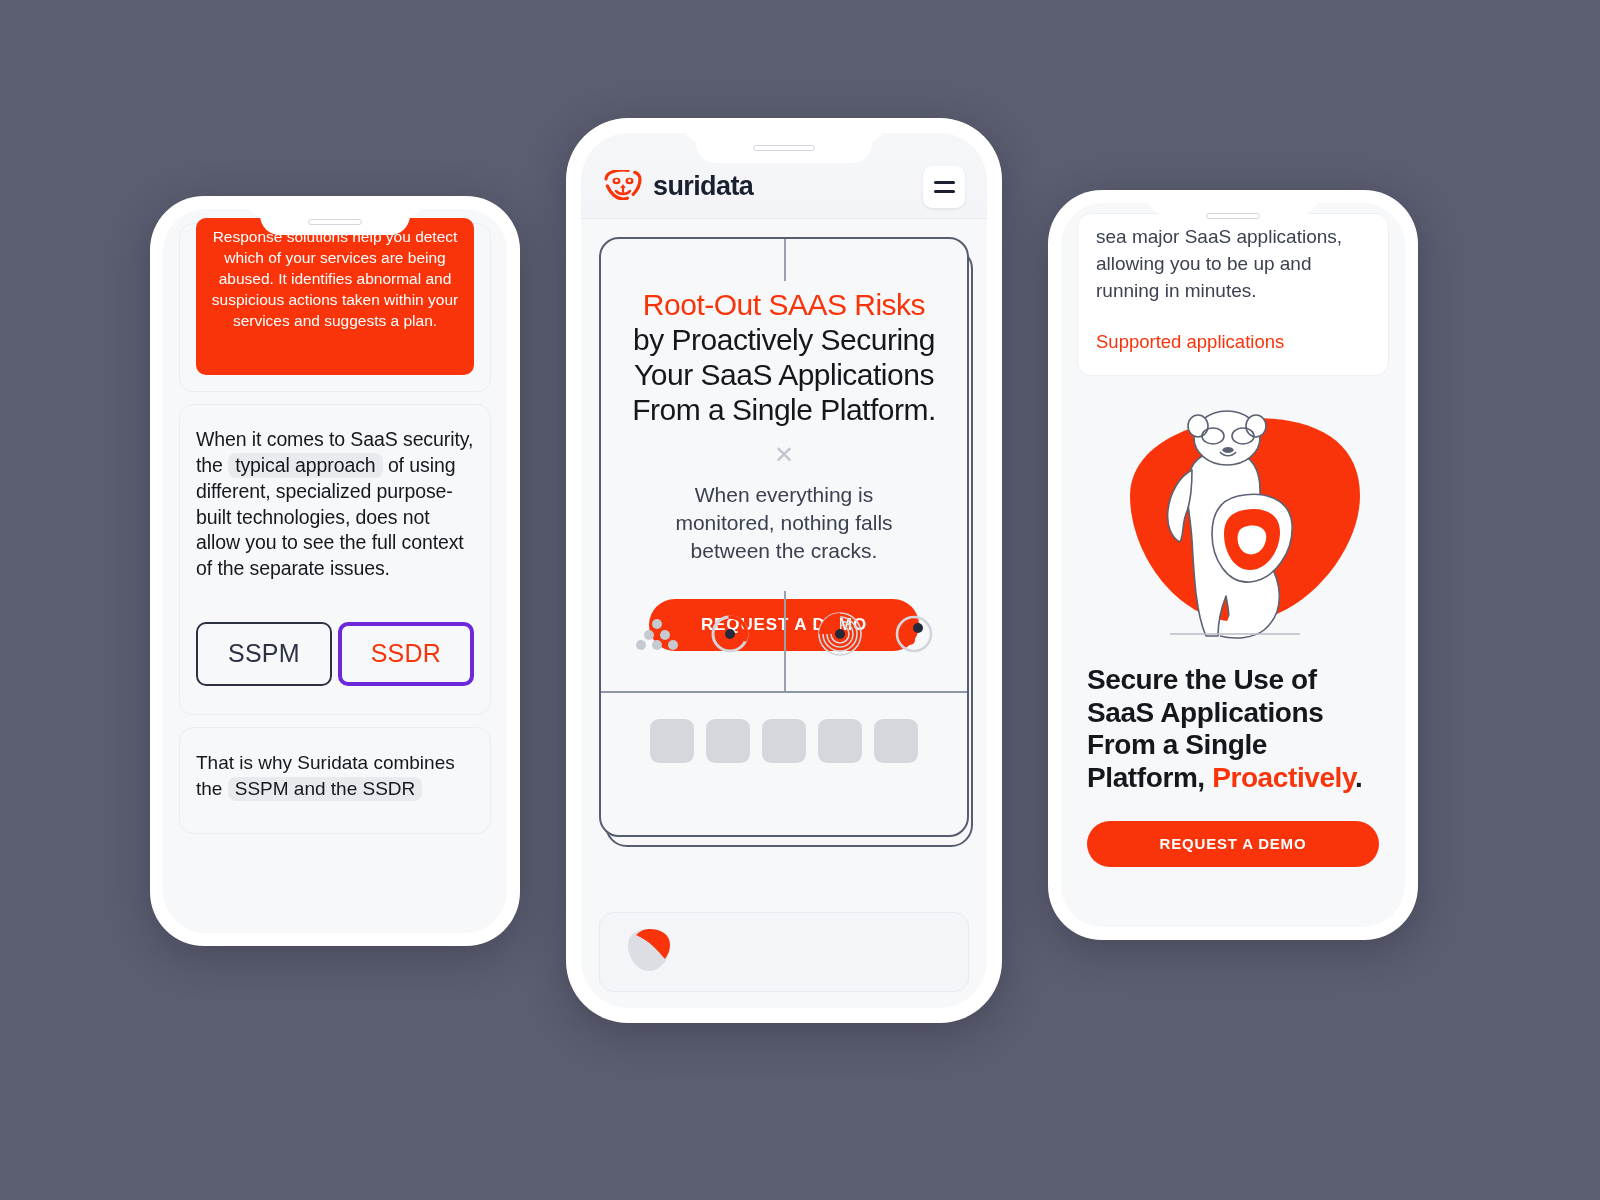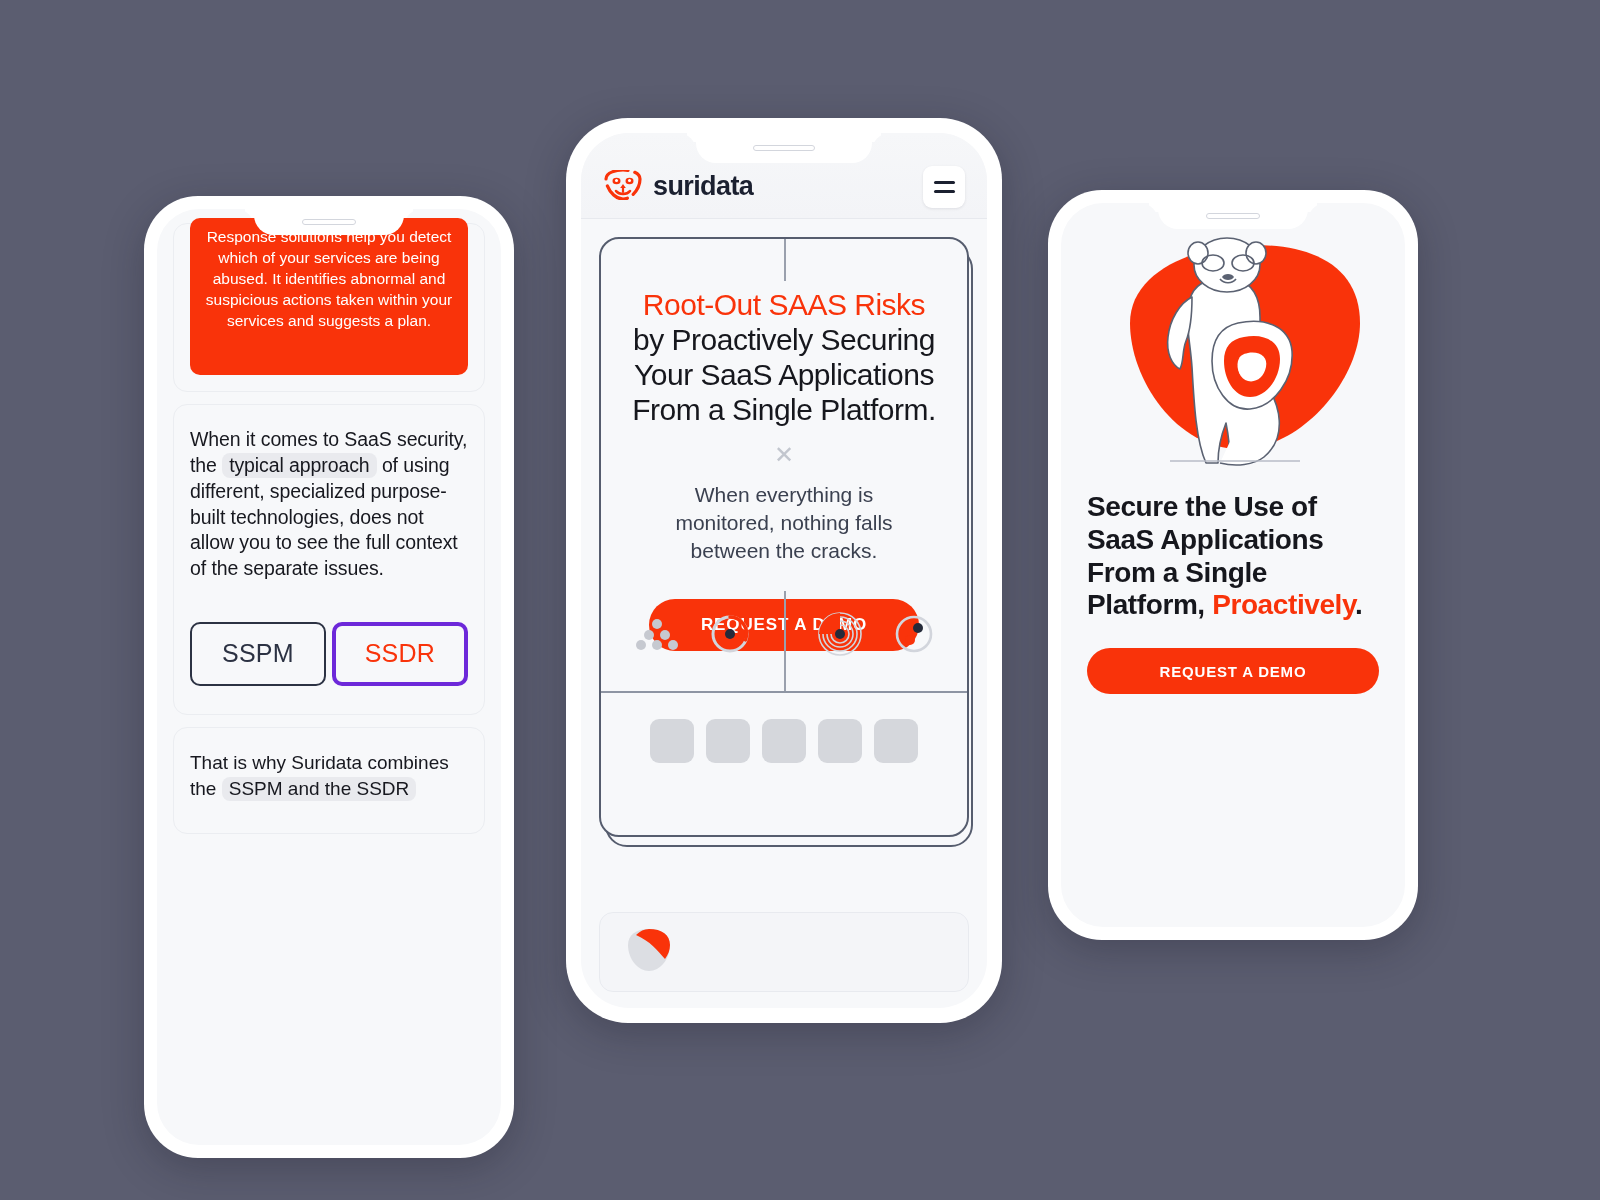--- a/index.html
+++ b/index.html
@@ -41,21 +41,21 @@
     background: transparent;
   }
   .notch::before { left: -18px; border-top-right-radius: 18px; box-shadow: 9px -9px 0 0 #ffffff; }
   .notch::after  { right: -18px; border-top-left-radius: 18px;  box-shadow: -9px -9px 0 0 #ffffff; }
   .speaker {
     width: 54px; height: 6px; border-radius: 4px;
     background: #ffffff; border: 1px solid #d3d6dd;
   }
 
   
-  #phone-left { left: 144px; top: 196px; width: 370px; height: 962px; }
+  #phone-left { left: 150px; top: 196px; width: 370px; height: 750px; }
   #phone-left .notch { width: 150px; height: 26px; }
   .l-card {
     background: #f7f8fa;
     border: 1px solid #ebedf1;
     border-radius: 14px;
     margin: 0 16px 12px 16px;
     padding: 16px;
   }
   .l-redbox {
     background: #f9330a;
@@ -334,20 +334,24 @@
       <div class="notch">
         <div class="speaker" style="width:62px;"></div>
       </div>
     </div>
   </div>
 
   <div class="phone" id="phone-right">
     <div class="screen">
       <div class="screen-inner">
 
+        <div class="r-card" style="margin-top:10px;">
+          <p class="r-top-text">sea    major SaaS applications, allowing you to be up and running in minutes.</p>
+          <a class="r-link" href="#">Supported applications</a>
+        </div>
 
         <div class="hero-art">
           <svg width="290" height="250" viewBox="0 0 290 250">
             <path d="M42 96 C42 44, 108 18, 166 18 C232 18, 272 44, 272 96
                      C272 152, 214 222, 152 222 C88 222, 42 152, 42 96 Z" fill="#f9330a"></path>
 
             <g fill="#ffffff" stroke="#5b6272" stroke-width="1.6" stroke-linejoin="round">
               <path d="M118 236 C108 214, 106 176, 104 140 C102 112, 96 92, 102 72
                        C106 58, 118 52, 128 54 L150 54 C164 56, 172 70, 172 90
                        C172 120, 176 170, 172 200 C170 216, 166 228, 160 236

